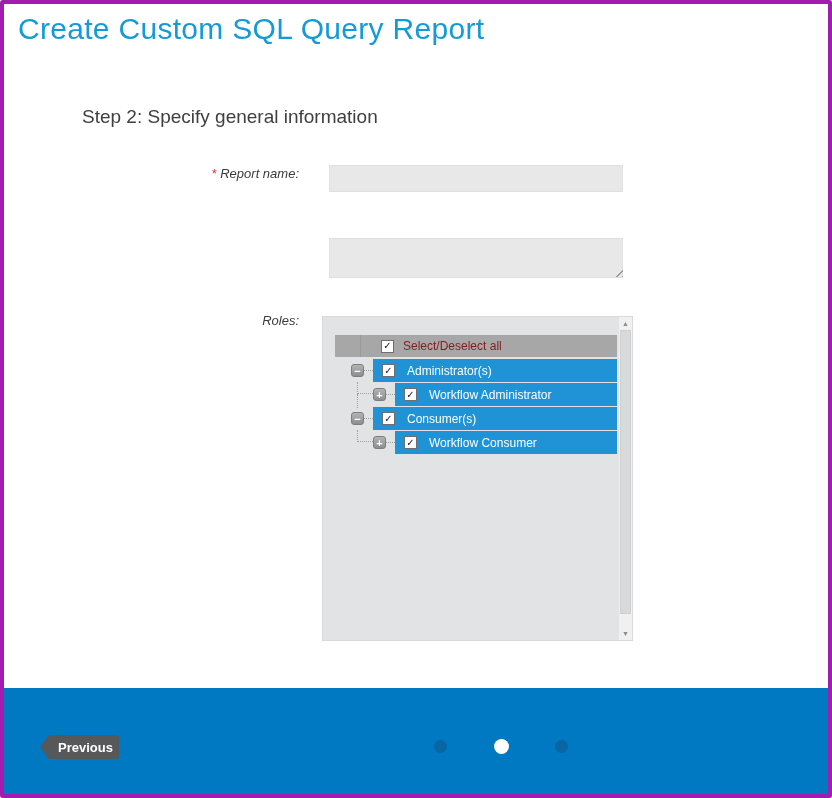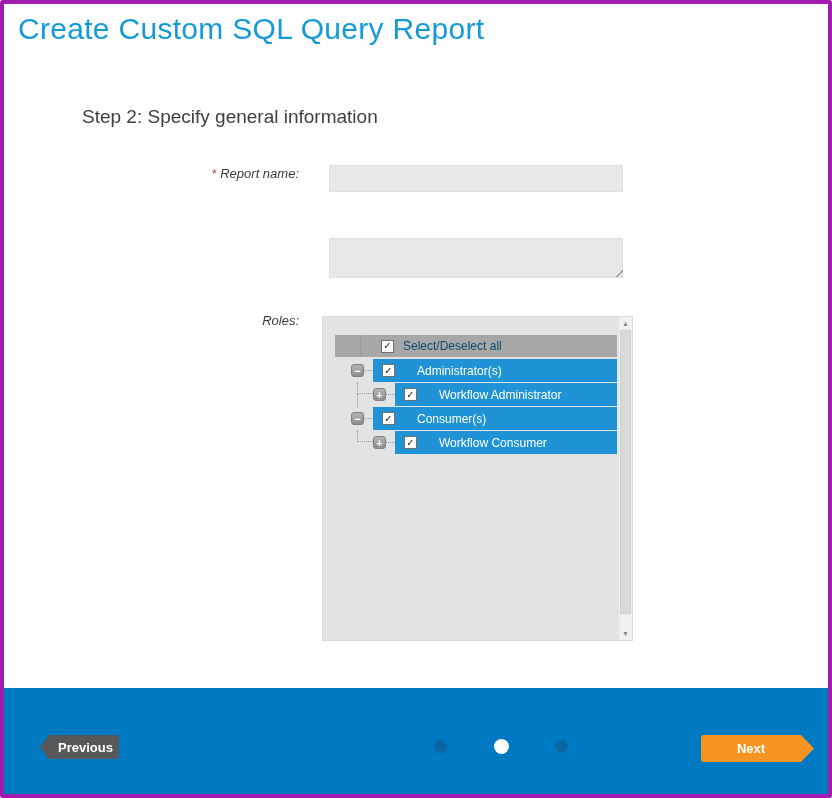--- a/index.html
+++ b/index.html
@@ -85,21 +85,21 @@
     width: 282px; height: 22px;
     background: #a7a7a8;
     display: flex; align-items: center;
   }
   .tree-header .corner-cell {
     width: 26px; height: 100%;
     border-right: 1px solid #9a9a9b;
   }
   .tree-header .cb { margin-left: 20px; }
   .tree-header .hdr-label {
-    margin-left: 9px; color: #0c4a6e; font-size: 12px;
+    margin-left: 9px; color: #7f1d1d; font-size: 12px;
   }
 
   .tree-row { position: absolute; left: 0; width: 311px; height: 24px; }
   .row-0 { top: 42px; }
   .row-1 { top: 66px; }
   .row-2 { top: 90px; }
   .row-3 { top: 114px; }
 
   .expander {
     position: absolute; top: 5px;
@@ -125,21 +125,21 @@
 
   .cb {
     width: 13px; height: 13px;
     background: #ffffff; border: 1px solid #6f6f6f;
     display: inline-flex; align-items: center; justify-content: center;
     font-size: 10px; line-height: 10px; color: #1a1a1a;
     flex: none;
   }
   .row-bar .cb { margin-left: 9px; }
   .row-label {
-    margin-left: 22px; color: #ffffff; font-size: 12px; white-space: nowrap;
+    margin-left: 12px; color: #ffffff; font-size: 12px; white-space: nowrap;
   }
 
   
   .connector-h {
     position: absolute; top: 11px; height: 1px; width: 9px;
     border-top: 1px dotted #9d9d9d;
   }
   .lvl0 .connector-h { left: 41px; }
   .lvl1 .connector-h { left: 63px; }
   .lvl1 .connector-bend {
@@ -274,16 +274,15 @@
 
   <div class="footer">
     <button class="prev-button">Previous</button>
 
     <div class="dots">
       <span class="dot"></span>
       <span class="dot active"></span>
       <span class="dot"></span>
     </div>
 
-    <button class="next-button">Next</button>
   </div>
 
 </div>
 
 </body></html>

